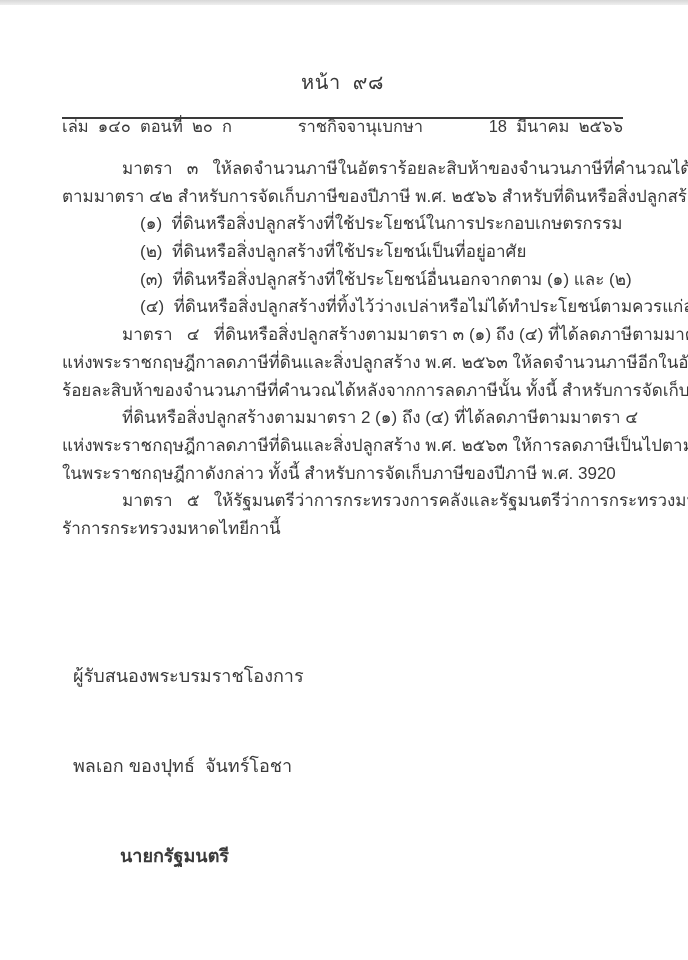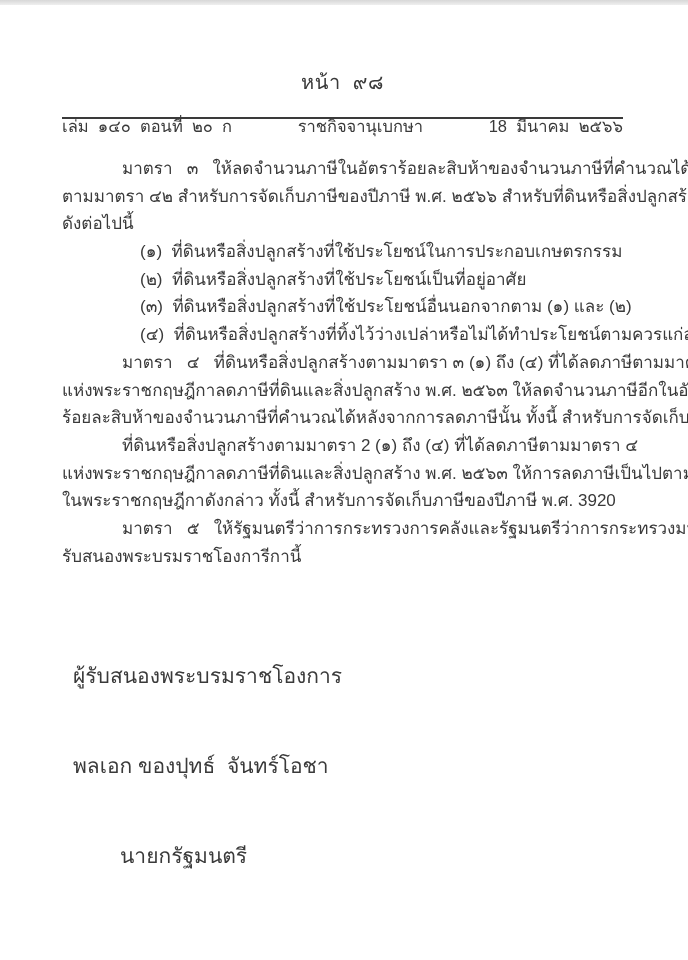--- a/index.html
+++ b/index.html
@@ -53,25 +53,25 @@
   .bline {
     height: 27.7px;
     line-height: 27.7px;
     white-space: pre;
   }
   .ind-para { padding-left: 60px; }
   .ind-list { padding-left: 78px; }
   .sig {
     position: absolute;
     top: 601px; left: 73px;
-    font-size: 21px;
+    font-size: 18px;
     line-height: 30px;
     white-space: pre;
   }
-  .sig-title { padding-left: 47px; }
+  .sig-title { padding-left: 47px; font-weight: bold; }
 </style>
 </head>
 <body>
 
 <div class="page">
 
   <div class="edge-band"></div>
 
   <div class="pagenum">หน้า  ๙๘</div>
 
@@ -79,33 +79,32 @@
     <span>เล่ม  ๑๔๐  ตอนที่  ๒๐  ก</span>
     <span class="center">ราชกิจจานุเบกษา</span>
     <span>18  มีนาคม  ๒๕๖๖</span>
   </div>
 
   <div class="rule"></div>
 
   <div class="docbody">
     <div class="bline ind-para">มาตรา   ๓   ให้ลดจำนวนภาษีในอัตราร้อยละสิบห้าของจำนวนภาษีที่คำนวณได้</div>
     <div class="bline">ตามมาตรา ๔๒ สำหรับการจัดเก็บภาษีของปีภาษี พ.ศ. ๒๕๖๖ สำหรับที่ดินหรือสิ่งปลูกสร้าง</div>
-    <div class="bline">ดังต่อไปนี้</div>
     <div class="bline ind-list">(๑)  ที่ดินหรือสิ่งปลูกสร้างที่ใช้ประโยชน์ในการประกอบเกษตรกรรม</div>
     <div class="bline ind-list">(๒)  ที่ดินหรือสิ่งปลูกสร้างที่ใช้ประโยชน์เป็นที่อยู่อาศัย</div>
     <div class="bline ind-list">(๓)  ที่ดินหรือสิ่งปลูกสร้างที่ใช้ประโยชน์อื่นนอกจากตาม (๑) และ (๒)</div>
     <div class="bline ind-list">(๔)  ที่ดินหรือสิ่งปลูกสร้างที่ทิ้งไว้ว่างเปล่าหรือไม่ได้ทำประโยชน์ตามควรแก่สภาพ</div>
     <div class="bline ind-para">มาตรา   ๔   ที่ดินหรือสิ่งปลูกสร้างตามมาตรา ๓ (๑) ถึง (๔) ที่ได้ลดภาษีตามมาตรา ๓</div>
     <div class="bline">แห่งพระราชกฤษฎีกาลดภาษีที่ดินและสิ่งปลูกสร้าง พ.ศ. ๒๕๖๓ ให้ลดจำนวนภาษีอีกในอัตรา</div>
     <div class="bline">ร้อยละสิบห้าของจำนวนภาษีที่คำนวณได้หลังจากการลดภาษีนั้น ทั้งนี้ สำหรับการจัดเก็บภาษีของปีภาษี</div>
     <div class="bline ind-para">ที่ดินหรือสิ่งปลูกสร้างตามมาตรา 2 (๑) ถึง (๔) ที่ได้ลดภาษีตามมาตรา ๔</div>
     <div class="bline">แห่งพระราชกฤษฎีกาลดภาษีที่ดินและสิ่งปลูกสร้าง พ.ศ. ๒๕๖๓ ให้การลดภาษีเป็นไปตามที่กำหนด</div>
     <div class="bline">ในพระราชกฤษฎีกาดังกล่าว ทั้งนี้ สำหรับการจัดเก็บภาษีของปีภาษี พ.ศ. 3920</div>
     <div class="bline ind-para">มาตรา   ๕   ให้รัฐมนตรีว่าการกระทรวงการคลังและรัฐมนตรีว่าการกระทรวงมหาดไทย</div>
-    <div class="bline">รับสนองพระบรมราชโองการีกานี้</div>
+    <div class="bline">รัาการกระทรวงมหาดไทยีกานี้</div>
   </div>
 
   <div class="sig">
     <div>ผู้รับสนองพระบรมราชโองการ</div>
     <div>พลเอก ของปุทธ์  จันทร์โอชา</div>
     <div class="sig-title">นายกรัฐมนตรี</div>
   </div>
 
 </div>
 

